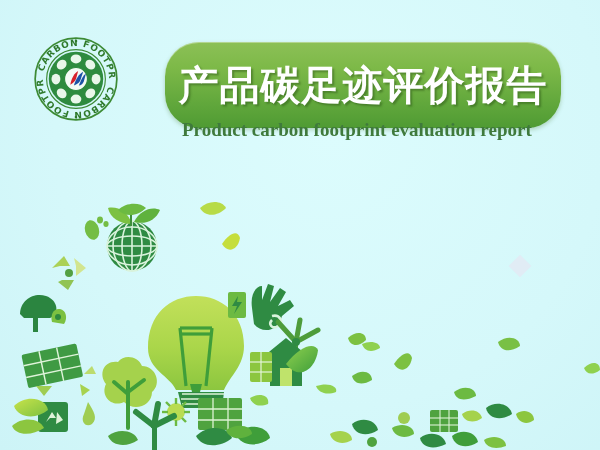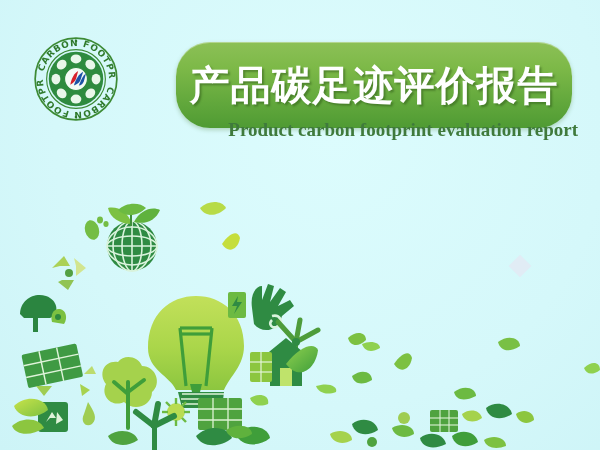--- a/index.html
+++ b/index.html
@@ -19,21 +19,21 @@
 
   
   #logo {
     position:absolute; left:33px; top:36px;
     width:86px; height:86px;
   }
   #logo svg { display:block; width:86px; height:86px; }
 
   
   #title-banner {
-    position:absolute; left:176px; top:42px;
+    position:absolute; left:165px; top:42px;
     width:396px; height:86px;
     border-radius:34px;
     background:linear-gradient(180deg,#8cc056 0%,#7db948 30%,#62a83c 70%,#4f9b33 100%);
     box-shadow:0 2px 4px rgba(60,110,30,0.28), inset 0 1px 0 rgba(255,255,255,0.35);
     display:flex; align-items:center; justify-content:center;
   }
   #title-text {
     color:#ffffff;
     font-size:40px;
     font-weight:bold;
@@ -41,21 +41,21 @@
     line-height:1;
     text-shadow:2px 2px 2px rgba(40,80,20,0.45);
     white-space:nowrap;
     font-family:"DejaVu Sans","Liberation Sans",sans-serif;
   }
 
   
   #subtitle {
     position:absolute; left:182px; top:119px;
     width:396px;
-    text-align:right;
+    text-align:left;
     color:#3f7a3c;
     font-size:19px;
     font-weight:bold;
     font-family:"Liberation Serif","DejaVu Serif",serif;
     white-space:nowrap;
   }
 
   
   #illustration {
     position:absolute; left:0; top:196px;

